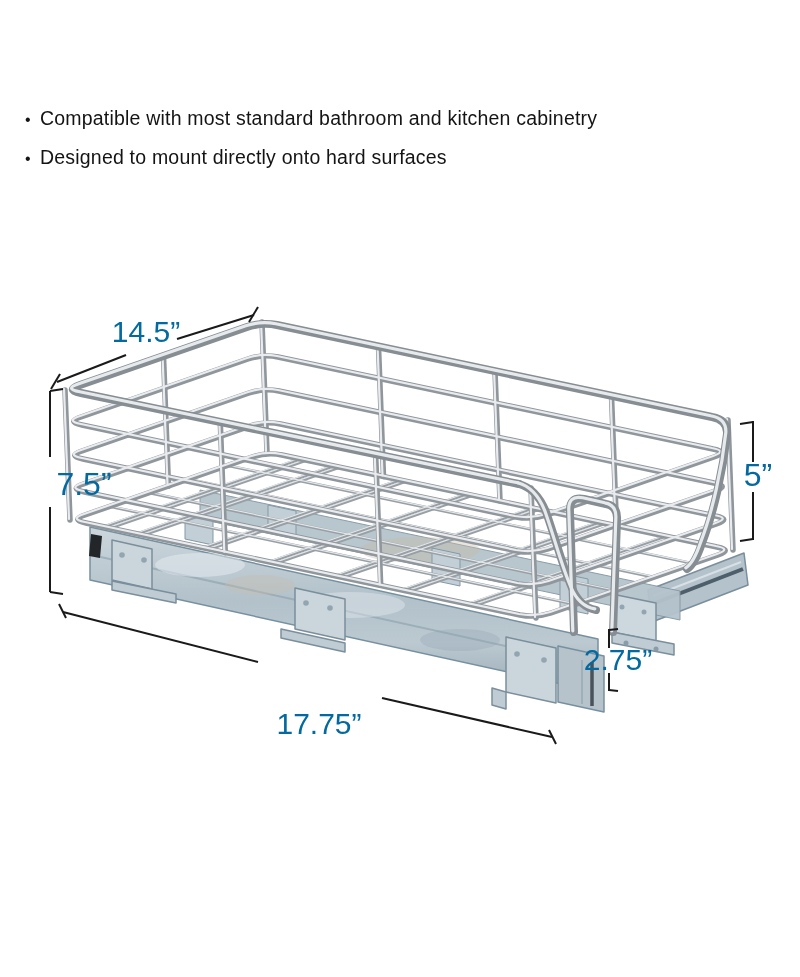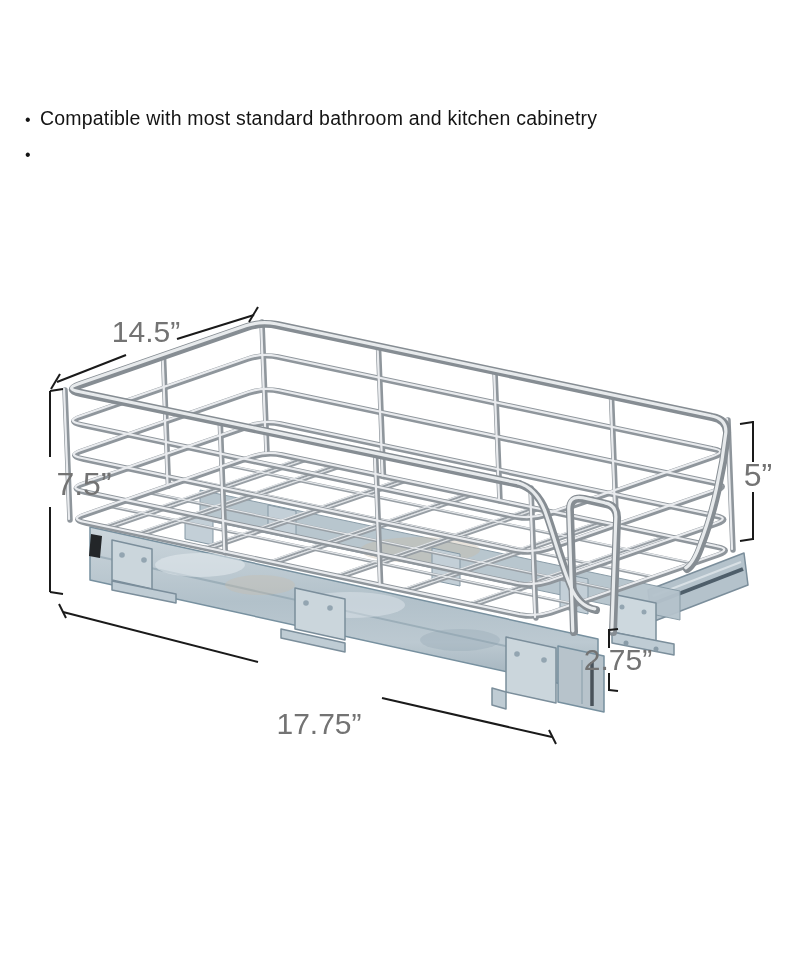--- a/index.html
+++ b/index.html
@@ -3,35 +3,36 @@
 <meta charset="utf-8">
 <style>
   html,body{margin:0;padding:0;background:#ffffff;}
   body{width:800px;height:977px;overflow:hidden;font-family:"Liberation Sans",sans-serif;}
   .stage{position:relative;width:800px;height:977px;background:#ffffff;}
   .diagram-svg{position:absolute;left:0;top:0;}
   .features{position:absolute;left:25px;top:107px;}
   .feature-item{display:flex;align-items:baseline;height:39px;font-size:19.5px;color:#141414;}
   .bullet{width:15px;font-size:16px;flex:0 0 15px;}
   .feature-text{letter-spacing:0.2px;white-space:nowrap;text-align:center;}
-  .dim-label{position:absolute;transform:translate(-50%,-50%);font-size:30px;color:#737373;white-space:nowrap;}
+  .dim-label{position:absolute;transform:translate(-50%,-50%);font-size:30px;color:#0369a1;white-space:nowrap;}
   .dim-label.lg{font-size:32px;}
 </style>
 </head>
 <body>
 
 <div class="stage">
 
   <div class="features">
     <div class="feature-item">
       <span class="bullet">•</span>
       <span class="feature-text">Compatible with most standard bathroom and kitchen cabinetry</span>
     </div>
     <div class="feature-item">
       <span class="bullet">•</span>
+      <span class="feature-text">Designed to mount directly onto hard surfaces</span>
     </div>
   </div>
 
   <svg class="diagram-svg" width="800" height="977" viewBox="0 0 800 977" xmlns="http://www.w3.org/2000/svg">
     <defs>
       <linearGradient id="steelg" x1="0" y1="0" x2="0" y2="1">
         <stop offset="0" stop-color="#ccd6dc"></stop>
         <stop offset="0.45" stop-color="#b2c1ca"></stop>
         <stop offset="0.7" stop-color="#bcc9d1"></stop>
         <stop offset="1" stop-color="#9aabb6"></stop>

